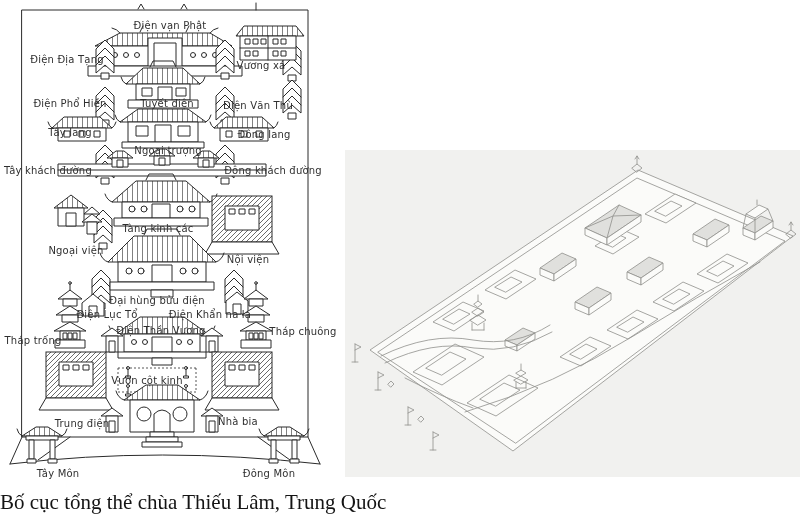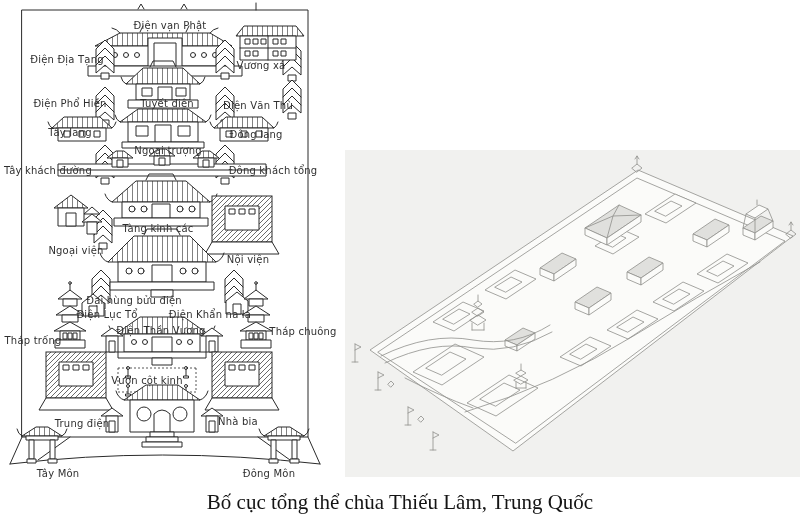--- a/index.html
+++ b/index.html
@@ -10,21 +10,21 @@
   .plan-label{
     position:absolute;transform:translate(-50%,-50%);
     font-size:10px;line-height:8px;color:#2f2f2f;white-space:nowrap;
     letter-spacing:.2px;
   }
   .iso-wrap{
     position:absolute;left:345px;top:150px;width:455px;height:327px;
     background:#f1f1ef;
   }
   .caption{
-    position:absolute;left:0;top:490px;width:800px;text-align:center;
+    position:absolute;left:0;top:490px;width:800px;
     font-family:"Liberation Serif",serif;font-size:21px;color:#141414;
   }
   svg{display:block}
   .ln{fill:none;stroke:#2b2b2b;stroke-width:1;stroke-linejoin:round;stroke-linecap:round}
   .fw{fill:#ffffff;stroke:#2b2b2b;stroke-width:1;stroke-linejoin:round}
   .rf{fill:url(#rh);stroke:#2b2b2b;stroke-width:1;stroke-linejoin:round}
   .ct{fill:url(#dh);stroke:#2b2b2b;stroke-width:1}
   .ds{fill:none;stroke:#2b2b2b;stroke-width:.8;stroke-dasharray:2 2}
   .iln{fill:none;stroke:#8f8f8c;stroke-width:.8;stroke-linejoin:round;stroke-linecap:round}
   .ifl{fill:#fbfbf9;stroke:#8f8f8c;stroke-width:.8;stroke-linejoin:round}
@@ -288,28 +288,28 @@
   </g>
 </svg>
 
 <span class="plan-label" style="left:170px;top:26px">Điện vạn Phật</span>
 <span class="plan-label" style="left:67px;top:60px">Điện Địa Tạng</span>
 <span class="plan-label" style="left:261px;top:66px">Vương xá</span>
 <span class="plan-label" style="left:70px;top:104px">Điện Phổ Hiền</span>
 <span class="plan-label" style="left:167px;top:104px">Tuyết điện</span>
 <span class="plan-label" style="left:258px;top:106px">Điện Văn Thù</span>
 <span class="plan-label" style="left:70px;top:133px">Tây lang</span>
-<span class="plan-label" style="left:256px;top:135px">Đông lang</span>
+<span class="plan-label" style="left:264px;top:135px">Đông lang</span>
 <span class="plan-label" style="left:168px;top:151px">Ngoại trượng</span>
 <span class="plan-label" style="left:48px;top:171px">Tây khách đường</span>
-<span class="plan-label" style="left:273px;top:171px">Đông khách tổng</span>
+<span class="plan-label" style="left:273px;top:171px">Đông khách đường</span>
 <span class="plan-label" style="left:158px;top:229px">Tàng kinh các</span>
 <span class="plan-label" style="left:76px;top:251px">Ngoại viện</span>
 <span class="plan-label" style="left:248px;top:260px">Nội viện</span>
-<span class="plan-label" style="left:134px;top:301px">Đại hùng bửu điện</span>
+<span class="plan-label" style="left:157px;top:301px">Đại hùng bửu điện</span>
 <span class="plan-label" style="left:107px;top:315px">Điện Lục Tổ</span>
 <span class="plan-label" style="left:210px;top:315px">Điện Khẩn na la</span>
 <span class="plan-label" style="left:33px;top:341px">Tháp trống</span>
 <span class="plan-label" style="left:303px;top:332px">Tháp chuông</span>
 <span class="plan-label" style="left:161px;top:331px">Điện Thần Vương</span>
 <span class="plan-label" style="left:147px;top:381px">Vườn cột kinh</span>
 <span class="plan-label" style="left:82px;top:424px">Trung điện</span>
 <span class="plan-label" style="left:238px;top:422px">Nhà bia</span>
 <span class="plan-label" style="left:58px;top:474px">Tây Môn</span>
 <span class="plan-label" style="left:269px;top:474px">Đông Môn</span>

